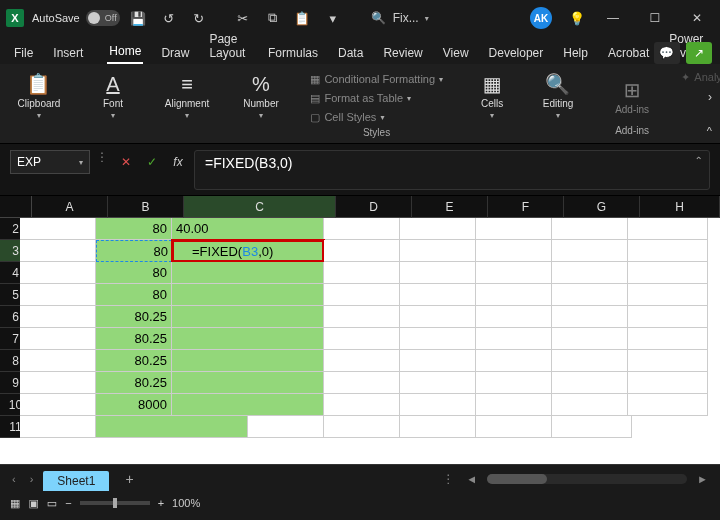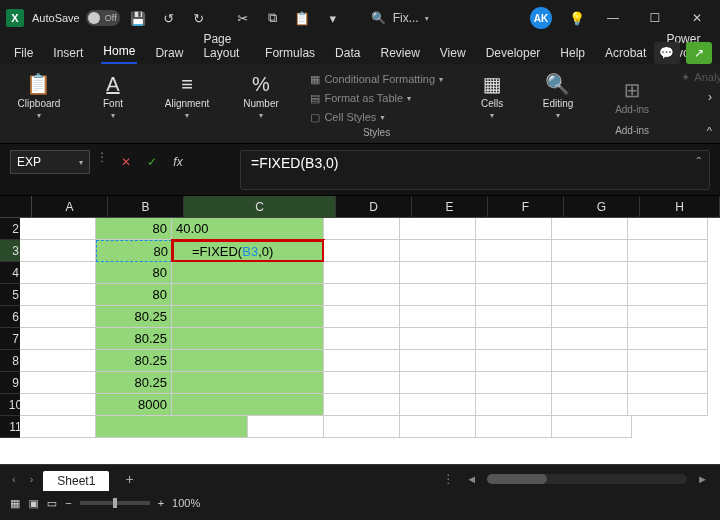--- a/index.html
+++ b/index.html
@@ -10,21 +10,21 @@
   .toggle { width:34px; height:16px; background:#444; border-radius:8px; position:relative; display:flex; align-items:center; }
   .toggle-knob { width:12px; height:12px; background:#ccc; border-radius:50%; position:absolute; left:2px; }
   .toggle-label { position:absolute; right:3px; font-size:9px; color:#bbb; }
   .tb-icon { width:22px; height:22px; display:flex; align-items:center; justify-content:center; color:#ccc; font-size:13px; cursor:pointer; }
   .tb-sep { width:6px; }
   .search-box { display:flex; align-items:center; gap:6px; color:#ccc; font-size:12px; margin-left:20px;}
   .avatar { width:22px; height:22px; border-radius:50%; background:#1e88e5; color:#fff; display:flex;align-items:center;justify-content:center;font-size:10px;font-weight:600; margin:0 6px;}
   .winbtn { width:34px; height:28px; display:flex;align-items:center;justify-content:center;color:#ccc;font-size:12px;}
   .tabs { height:28px; display:flex; align-items:flex-end; padding:0 12px; gap:16px; font-size:12px; position:relative;}
   .tab { color:#ddd; padding:4px 2px; cursor:pointer; }
-  .tab.active { color:#fff; border-bottom:2px solid #1d4ed8; }
+  .tab.active { color:#fff; border-bottom:2px solid #ffffff;margin-left:6px; }
   .tab-right { position:absolute; right:8px; display:flex; gap:6px; align-items:center;}
   .tab-btn { width:26px; height:22px; background:#2a2a2a; border-radius:3px; display:flex;align-items:center;justify-content:center;color:#ccc;}
   .share-btn { background:#4ea72e; color:#fff; }
   .ribbon { height:80px; background:#1f1f1f; border-bottom:1px solid #000; display:flex; padding:4px 8px 0 8px; gap:4px; position:relative;}
   .group { display:flex; flex-direction:column; align-items:center; padding:0 6px; }
   .group-items { display:flex; gap:4px; align-items:flex-start; height:58px; }
   .group-label { font-size:10px; color:#aaa; margin-top:1px; }
   .big-btn { display:flex; flex-direction:column; align-items:center; justify-content:center; width:50px; height:56px; color:#ddd; cursor:pointer; gap:2px;}
   .big-btn .icon { font-size:20px; }
   .big-btn .lbl { font-size:10px; }
@@ -33,41 +33,41 @@
   .mini-row { display:flex; align-items:center; gap:4px; font-size:11px; color:#888; height:18px; cursor:pointer; white-space:nowrap;}
   .styles-stack { display:flex; flex-direction:column; gap:1px; padding-top:2px;}
   .ribbon-collapse { position:absolute; right:8px; bottom:6px; color:#ccc; font-size:11px;}
   .ribbon-arrow { position:absolute; right:8px; top:26px; color:#ccc; font-size:12px;}
   .formula-row { height:52px; background:#141414; display:flex; align-items:flex-start; padding:6px 10px; gap:6px; border-bottom:1px solid #000;}
   .namebox { width:80px; height:24px; background:#222; border:1px solid #444; color:#fff; display:flex; align-items:center; padding:0 6px; font-size:12px; justify-content:space-between;}
   .fx-btn { width:20px; height:24px; display:flex; align-items:center; justify-content:center; color:#ccc; font-size:12px;}
   .fx-x { color:#e05050; }
   .fx-check { color:#4ea72e; }
   .fx-label { font-style:italic; color:#ccc; }
-  .formula-input { flex:1; height:40px; background:#1a1a1a; border:1px solid #333; border-radius:3px; color:#fff; padding:4px 10px; font-size:14px; position:relative;margin-left:46px;}
+  .formula-input { flex:1; height:40px; background:#1a1a1a; border:1px solid #333; border-radius:3px; color:#fff; padding:4px 10px; font-size:14px; position:relative;}
   .formula-expand { position:absolute; right:6px; top:4px; color:#aaa; font-size:10px;}
   .grid-wrap { height:268px; background:#fff; position:relative; overflow:hidden;}
   .corner { position:absolute; left:0; top:0; width:32px; height:22px; background:#111; border-right:1px solid #444; border-bottom:1px solid #444;}
   .col-headers { position:absolute; left:32px; top:0; height:22px; display:flex;}
   .col-h { background:#111; color:#ddd; border-right:1px solid #333; border-bottom:1px solid #444; display:flex;align-items:center;justify-content:center; font-size:12px;}
   .row-headers { position:absolute; left:0; top:22px; width:32px;}
   .row-h { height:22px; background:#111; color:#ddd; border-bottom:1px solid #333; border-right:1px solid #444; display:flex;align-items:center;justify-content:center;font-size:12px;}
   .row-h.active { background:#2a4a2a; }
   .col-h.active { background:#2a4a2a; }
   .cells { position:absolute; left:20px; top:22px; }
   .row { display:flex; height:22px; }
   .cell { border-right:1px solid #ccc; border-bottom:1px solid #ccc; display:flex; align-items:center; padding:0 4px; font-size:13px; color:#000; background:#fff; overflow:hidden;}
   .cell.green { background:#93d77a; }
   .cell.r { justify-content:flex-end; }
   .cell.editing { background:#93d77a; border:2px solid #c00; outline:1px solid #c00; padding:0 18px; }
   .cell.ref { border:1px dashed #1e88e5; padding:0 3px;}
   .formula-ref { color:#1e88e5; }
   .sheet-tabs { height:28px; background:#1a1a1a; display:flex; align-items:center; padding:0 8px; gap:6px; border-top:1px solid #333;}
   .nav-arrow { color:#888; font-size:11px; padding:0 4px; cursor:pointer;}
-  .sheet-tab { background:#ffffff; color:#222; padding:3px 14px; font-size:12px; border-radius:2px 2px 0 0; margin-top:4px;}
+  .sheet-tab { background:#7dd3fc; color:#222; padding:3px 14px; font-size:12px; border-radius:2px 2px 0 0; margin-top:4px;}
   .add-sheet { color:#aaa; padding:0 10px; font-size:14px; cursor:pointer;}
   .sheet-sep { flex:1; }
   .hscroll { width:200px; height:10px; background:#2a2a2a; border-radius:5px; position:relative;}
   .hscroll-thumb { position:absolute; left:0; width:60px; height:10px; background:#555; border-radius:5px;}
   .statusbar { height:22px; background:#1a1a1a; display:flex; align-items:center; padding:0 10px; gap:14px; font-size:11px; color:#ccc; justify-content:space-between;}
   .status-left { display:flex; gap:14px; align-items:center;}
   .status-right { display:flex; gap:8px; align-items:center;}
   .zoom-slider { width:70px; height:4px; background:#444; position:relative;}
   .zoom-thumb { position:absolute; left:33px; top:-3px; width:4px; height:10px; background:#aaa;}
   .dots { letter-spacing:2px; color:#888;}

